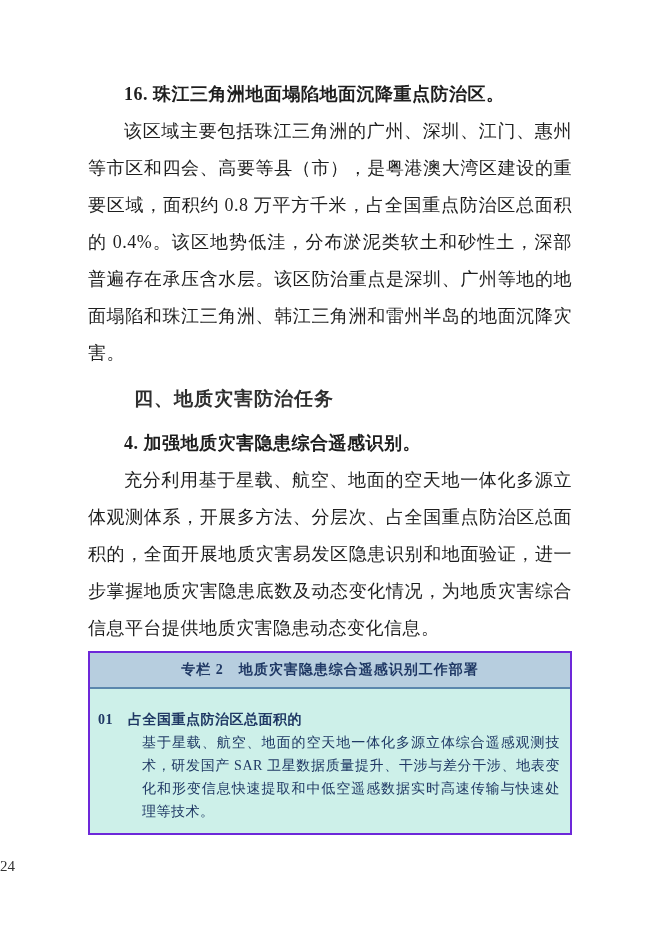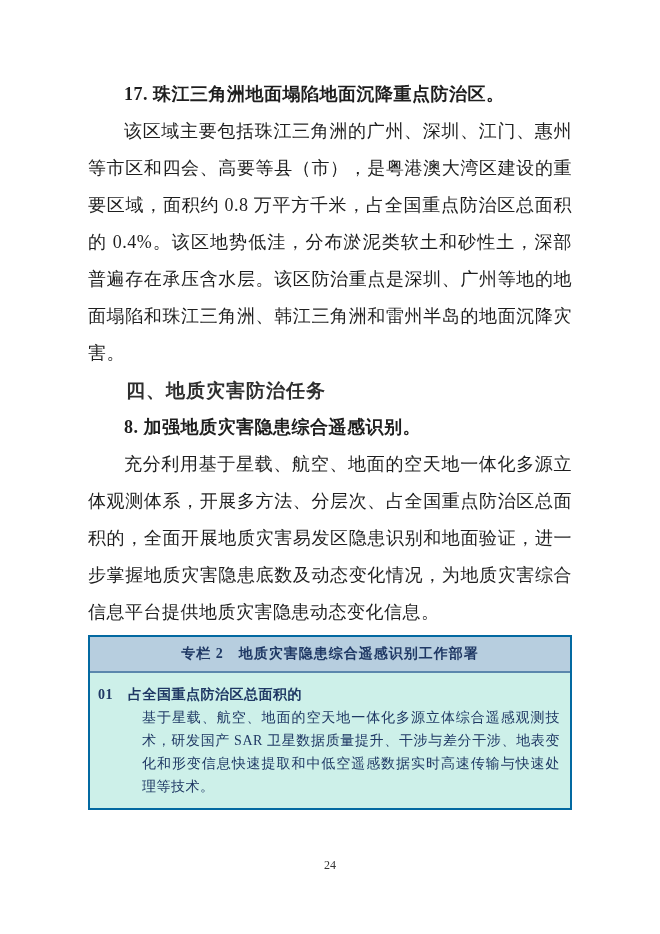--- a/index.html
+++ b/index.html
@@ -29,49 +29,49 @@
     font-size: 18px;
     line-height: 37px;
     text-align: justify;
     text-justify: inter-character;
     text-align-last: left;
     text-indent: 2em;
     letter-spacing: 0.5px;
   }
   .bold { font-weight: bold; }
   .chapter {
-    margin: 0;
+    margin: 8px;
     font-family: "Liberation Sans", "DejaVu Sans", sans-serif;
     font-weight: bold;
     font-size: 19px;
     line-height: 37px;
     text-indent: 2em;
     color: #2f2f2f;
     letter-spacing: 1px;
   }
   .callout {
     margin-top: 4px;
-    border: 2px solid #0369a1;
+    border: 2px solid #6d28d9;
     width: 484px;
   }
   .callout-header {
     background: #b7cedf;
     border-bottom: 2px solid #5b87ad;
     color: #1f3864;
     font-weight: bold;
     font-size: 14px;
     line-height: 20px;
     text-align: center;
     padding: 7px 4px;
     letter-spacing: 1px;
   }
   .callout-body {
     background: #cdf0e9;
     color: #1f3864;
-    padding: 10px 10px 10px 8px;
+    padding: 19px 10px 10px 8px;
   }
   .callout-item-head {
     display: flex;
     align-items: baseline;
     font-weight: bold;
     font-size: 14px;
     line-height: 23px;
   }
   .callout-num {
     width: 30px;
@@ -86,39 +86,38 @@
     text-align: justify;
     text-justify: inter-character;
     text-align-last: left;
     letter-spacing: 0.5px;
   }
   .page-number {
     position: absolute;
     top: 858px;
     left: 0;
     width: 100%;
-    text-align: center;
-    font-size: 12px;
+    font-size: 15px;
     color: #333333;
   }
 </style>
 </head>
 <body>
 
 <div class="page">
   <div class="content">
 
-    <p class="para bold">17. 珠江三角洲地面塌陷地面沉降重点防治区。</p>
+    <p class="para bold">16. 珠江三角洲地面塌陷地面沉降重点防治区。</p>
 
     <p class="para">该区域主要包括珠江三角洲的广州、深圳、江门、惠州等市区和四会、高要等县（市），是粤港澳大湾区建设的重要区域，面积约 0.8 万平方千米，占全国重点防治区总面积的 0.4%。该区地势低洼，分布淤泥类软土和砂性土，深部普遍存在承压含水层。该区防治重点是深圳、广州等地的地面塌陷和珠江三角洲、韩江三角洲和雷州半岛的地面沉降灾害。</p>
 
     <h2 class="chapter">四、地质灾害防治任务</h2>
 
 
-    <p class="para bold">8. 加强地质灾害隐患综合遥感识别。</p>
+    <p class="para bold">4. 加强地质灾害隐患综合遥感识别。</p>
 
     <p class="para">充分利用基于星载、航空、地面的空天地一体化多源立体观测体系，开展多方法、分层次、占全国重点防治区总面积的，全面开展地质灾害易发区隐患识别和地面验证，进一步掌握地质灾害隐患底数及动态变化情况，为地质灾害综合信息平台提供地质灾害隐患动态变化信息。</p>
 
     <div class="callout">
       <div class="callout-header">专栏 2　地质灾害隐患综合遥感识别工作部署</div>
       <div class="callout-body">
         <div class="callout-item-head">
           <span class="callout-num">01</span>
           <span class="callout-title">占全国重点防治区总面积的</span>
         </div>

